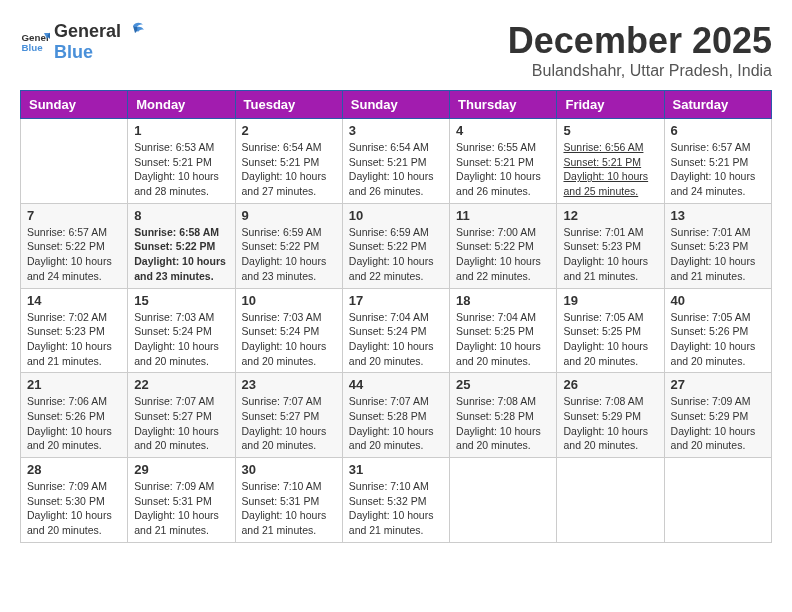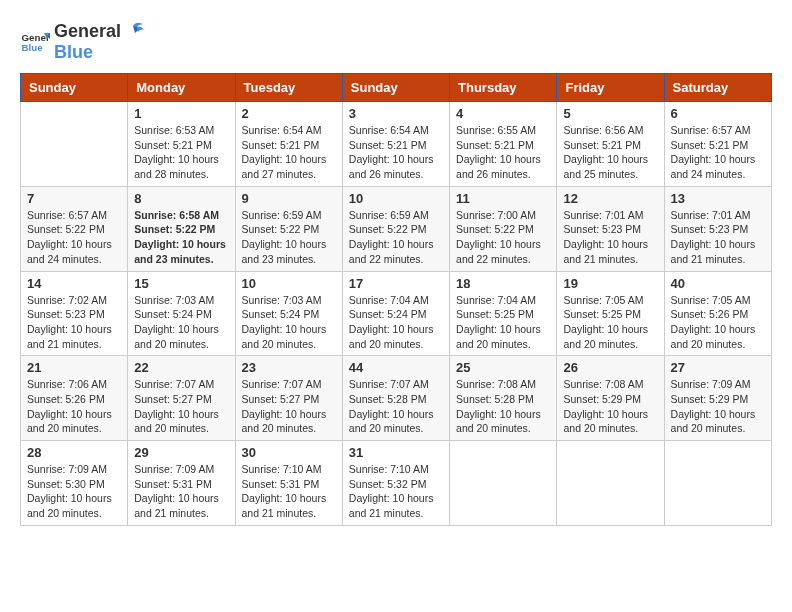--- a/index.html
+++ b/index.html
@@ -73,21 +73,21 @@
     .empty-cell {
       background: #f9f9f9;
     }
     tr:nth-child(even) td {
       background-color: #f7f7f7;
     }
     tr:nth-child(odd) td {
       background-color: #ffffff;
     }
     .calendar thead tr th {
-      background-color: #c2410c;
+      background-color: #a21caf;
     }
   </style>
 </head>
 <body>
 
 <div class="header-area">
   <div class="logo">
     <svg class="logo-icon" viewBox="0 0 40 40" xmlns="http://www.w3.org/2000/svg">
       <text x="2" y="18" font-size="13" font-weight="bold" fill="#333">General</text>
       <text x="2" y="32" font-size="13" font-weight="bold" fill="#4a90d9">Blue</text>
@@ -100,20 +100,24 @@
         <svg width="22" height="22" viewBox="0 0 22 22" style="margin:0 2px;">
           <path d="M10 6 C12 2, 18 2, 20 5 C18 4, 15 5, 14 7 C16 6, 20 7, 21 10 C19 9, 16 10, 15 12 L10 6Z" fill="#4a90d9"></path>
           <path d="M14 7 C15 9, 14 12, 12 13 L10 6 C11 7, 13 7, 14 7Z" fill="#2a6ab0"></path>
         </svg>
       </div>
       <div>
         <span style="font-size:18px;font-weight:bold;color:#4a90d9;">Blue</span>
       </div>
     </div>
   </div>
+  <div class="title-area">
+    <div class="month-title">December 2025</div>
+    <div class="location-title">Bulandshahr, Uttar Pradesh, India</div>
+  </div>
 </div>
 
 <table class="calendar">
   <thead>
     <tr>
     <th>Sunday</th>
         <th>Monday</th>
         <th>Tuesday</th>
         <th>Sunday</th>
         <th>Thursday</th>
@@ -147,21 +151,21 @@
         </td>
         <td>
           <span class="day-number">4</span>
           <div class="day-info" style="white-space: pre-line;">Sunrise: 6:55 AM
 Sunset: 5:21 PM
 Daylight: 10 hours
 and 26 minutes.</div>
         </td>
         <td>
           <span class="day-number">5</span>
-          <div class="day-info" style="white-space: pre-line;">Sunrise: 6:56 AM
+          <div class="day-info" style="white-space: pre-line; text-decoration: underline;">Sunrise: 6:56 AM
 Sunset: 5:21 PM
 Daylight: 10 hours
 and 25 minutes.</div>
         </td>
         <td>
           <span class="day-number">6</span>
           <div class="day-info" style="white-space: pre-line;">Sunrise: 6:57 AM
 Sunset: 5:21 PM
 Daylight: 10 hours
 and 24 minutes.</div>

